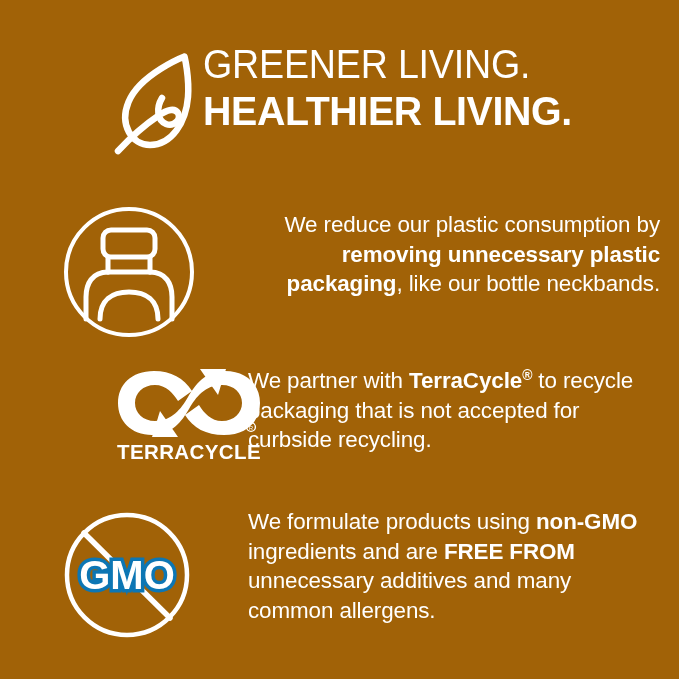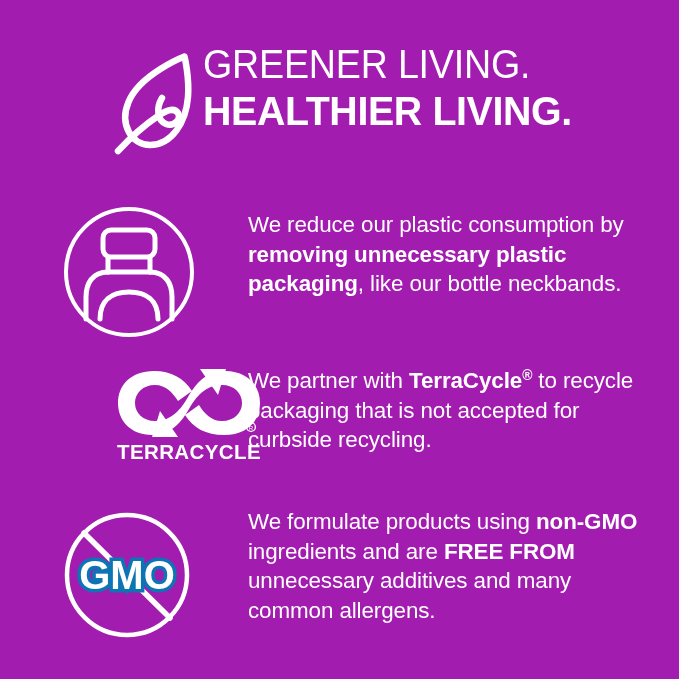--- a/index.html
+++ b/index.html
@@ -4,21 +4,21 @@
 <style>
   html, body {
     margin: 0;
     padding: 0;
     background: #ffffff;
   }
   #poster {
     position: relative;
     width: 679px;
     height: 679px;
-    background: #a21caf;
+    background: #a16207;
     overflow: hidden;
     font-family: "Liberation Sans", sans-serif;
     -webkit-font-smoothing: antialiased;
   }
 
   
   .header {
     position: absolute;
     left: 0;
     top: 42px;
@@ -94,21 +94,21 @@
   .row-text .sup {
     font-size: 0.62em;
     vertical-align: super;
     line-height: 0;
   }
 
   #row-plastic  { top: 190px; }
   #row-terracycle { top: 352px; }
   #row-gmo      { top: 495px; }
 
-  #row-plastic .row-text    { top: 20px; }
+  #row-plastic .row-text    { top: 20px; text-align: right; }
   #row-terracycle .row-text { top: 14px; }
   #row-gmo .row-text        { top: 12px; }
 
   
   .tc-logo {
     position: absolute;
     left: 58px;
     top: 0px;
     width: 150px;
     text-align: center;

